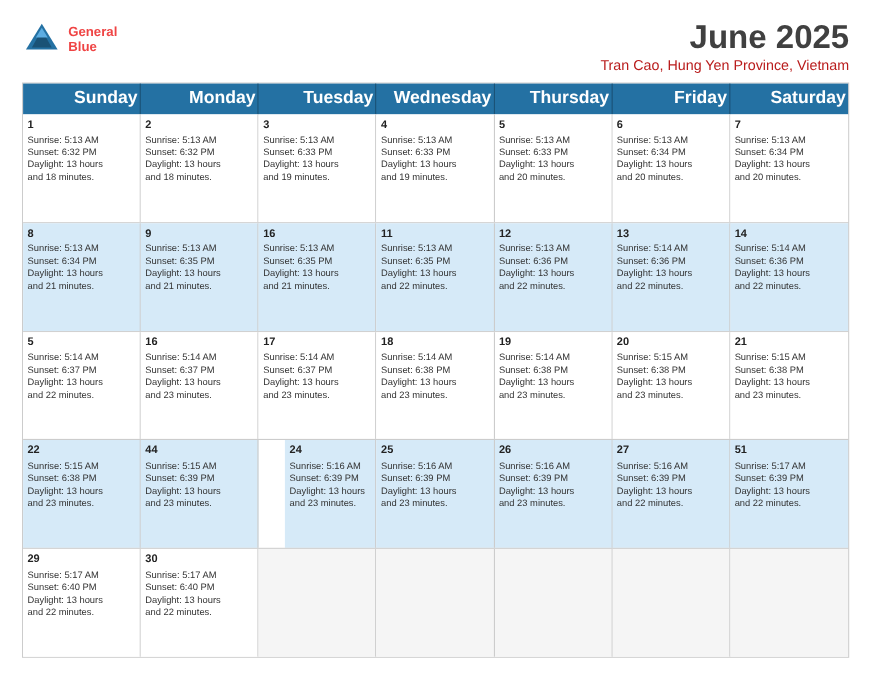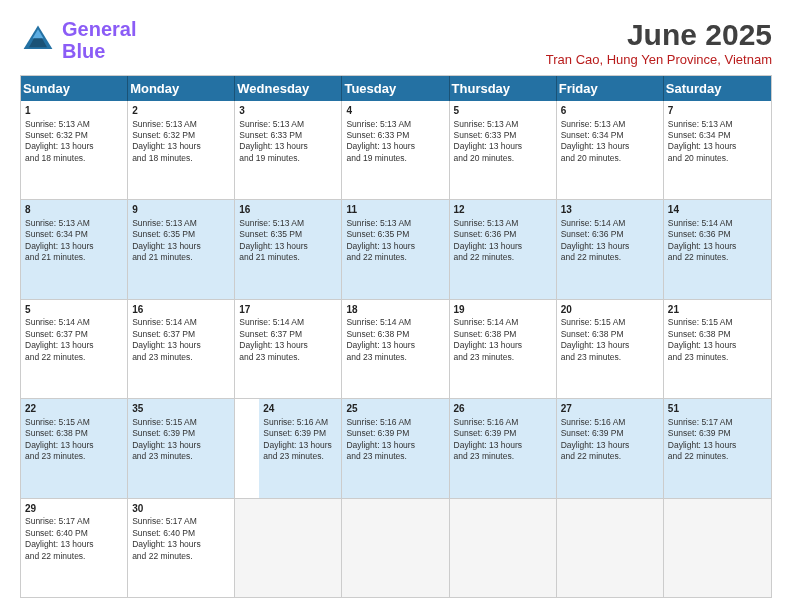--- a/index.html
+++ b/index.html
@@ -22,23 +22,23 @@
       justify-content: space-between;
       align-items: flex-start;
       margin-bottom: 8px;
     }
     .logo {
       display: flex;
       align-items: center;
       gap: 6px;
     }
     .logo-text {
-      font-size: 20px;
-      font-weight: bold;
-      color: #8b5cf6;
+      font-size: 12px;
+      font-weight: bold;
+      color: #ef4444;
       line-height: 1.1;
     }
     .logo-icon {
       width: 36px;
       height: 36px;
     }
     .title-block {
       text-align: right;
     }
     .main-title {
@@ -56,23 +56,23 @@
       flex-direction: column;
       border: 1px solid #ccc;
     }
     .cal-header {
       display: grid;
       grid-template-columns: repeat(7, 1fr);
       background: #2471a3;
     }
     .cal-header-cell {
       color: #fff;
-      font-size: 13px;
-      font-weight: bold;
-      text-align: left;
+      font-size: 16px;
+      font-weight: bold;
+      text-align: right;
       padding: 5px 2px;
       border-right: 1px solid #1a5276;
     }
     .cal-header-cell:last-child { border-right: none; }
     .cal-body {
       flex: 1;
       display: flex;
       flex-direction: column;
     }
     .cal-row {
@@ -122,22 +122,22 @@
     <div class="title-block">
       <div class="main-title">June 2025</div>
       <div class="subtitle">Tran Cao, Hung Yen Province, Vietnam</div>
     </div>
   </div>
 
   <div class="calendar">
     <div class="cal-header">
     <div class="cal-header-cell">Sunday</div>
         <div class="cal-header-cell">Monday</div>
+        <div class="cal-header-cell">Tuesday</div>
         <div class="cal-header-cell">Wednesday</div>
-        <div class="cal-header-cell">Tuesday</div>
         <div class="cal-header-cell">Thursday</div>
         <div class="cal-header-cell">Friday</div>
         <div class="cal-header-cell">Saturday</div>
       </div>
     <div class="cal-body">
     <div class="cal-row">
           <div class="cal-cell"><span class="day-num">1</span><span style="white-space: pre-line;">Sunrise: 5:13 AM
 Sunset: 6:32 PM
 Daylight: 13 hours
 and 18 minutes.</span></div>
@@ -224,21 +224,21 @@
           <div class="cal-cell"><span class="day-num">21</span><span style="white-space: pre-line;">Sunrise: 5:15 AM
 Sunset: 6:38 PM
 Daylight: 13 hours
 and 23 minutes.</span></div>
         </div>
         <div class="cal-row">
           <div class="cal-cell" style="background: rgb(214, 234, 248);"><span class="day-num">22</span><span style="white-space: pre-line;">Sunrise: 5:15 AM
 Sunset: 6:38 PM
 Daylight: 13 hours
 and 23 minutes.</span></div>
-          <div class="cal-cell" style="background: rgb(214, 234, 248);"><span class="day-num">35</span><span style="white-space: pre-line;">Sunrise: 5:15 AM
+          <div class="cal-cell" style="background: rgb(214, 234, 248);"><span class="day-num">44</span><span style="white-space: pre-line;">Sunrise: 5:15 AM
 Sunset: 6:39 PM
 Daylight: 13 hours
 and 23 minutes.</span></div>
           <div class="cal-cell" style="background: rgb(214, 234, 248); margin-left: 24px;"><span class="day-num">24</span><span style="white-space: pre-line;">Sunrise: 5:16 AM
 Sunset: 6:39 PM
 Daylight: 13 hours
 and 23 minutes.</span></div>
           <div class="cal-cell" style="background: rgb(214, 234, 248);"><span class="day-num">25</span><span style="white-space: pre-line;">Sunrise: 5:16 AM
 Sunset: 6:39 PM
 Daylight: 13 hours

